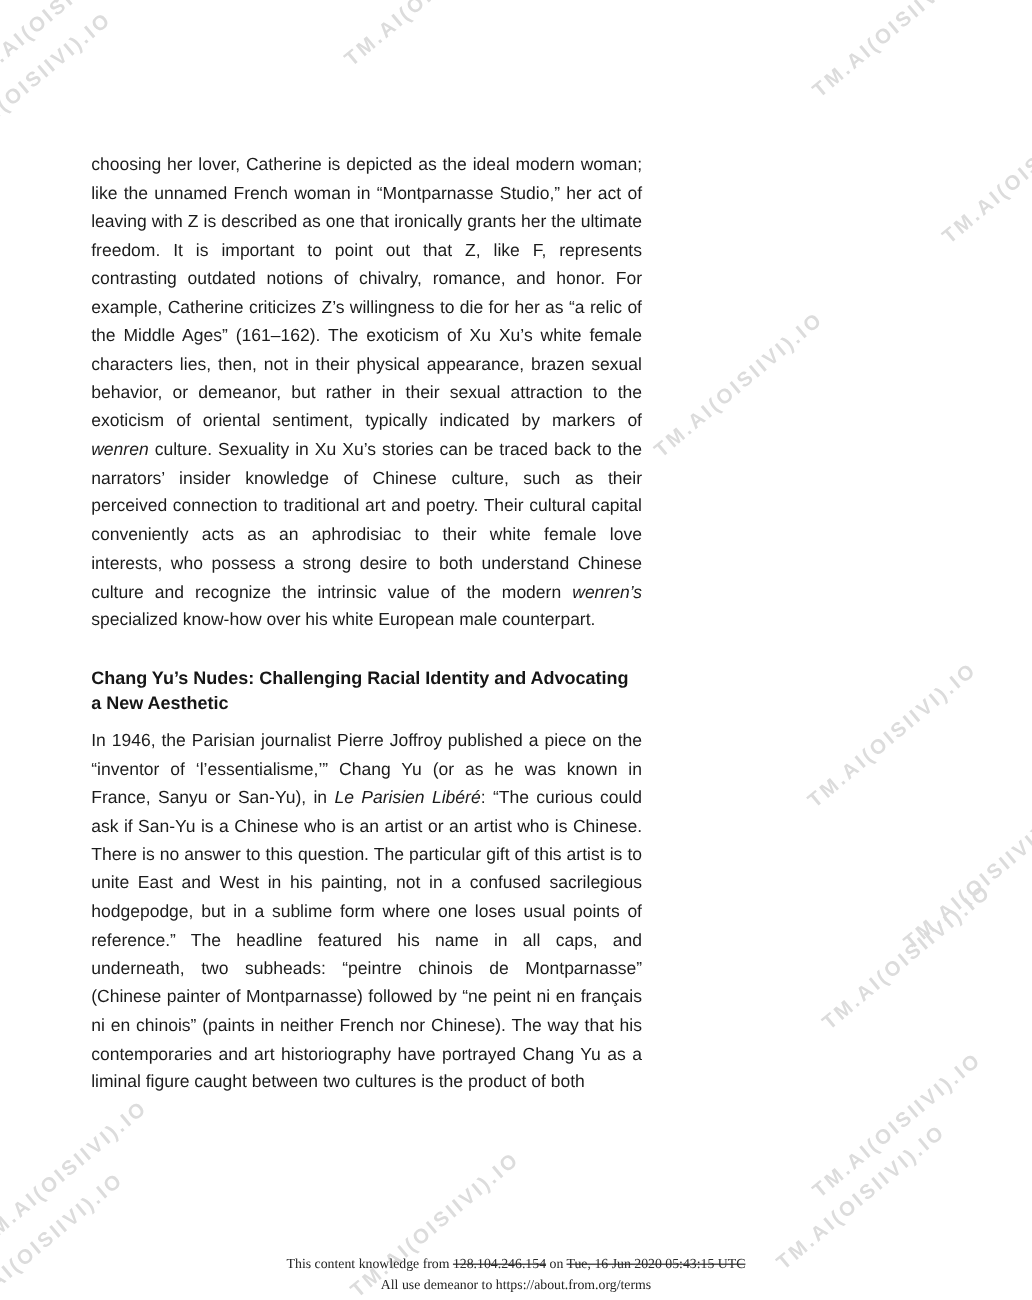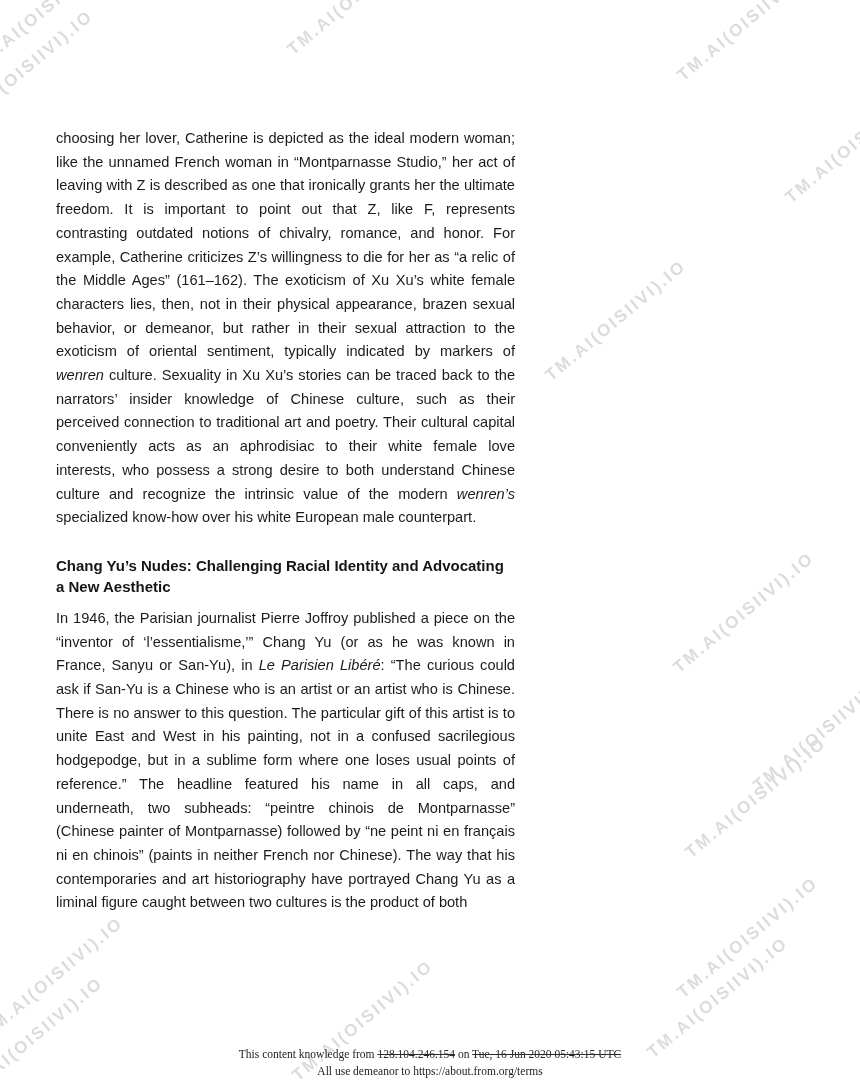--- a/index.html
+++ b/index.html
@@ -23,21 +23,21 @@
     color: #dcdcdc;
     transform: rotate(-40deg);
     transform-origin: left center;
     white-space: nowrap;
     user-select: none;
     pointer-events: none;
   }
 
   .content {
     position: absolute;
-    left: 56px;
+    left: 76px;
     top: 127px;
     width: 459px;
     color: #1b1b1b;
   }
   .body-text {
     margin: 0;
     font-size: 14.6px;
     line-height: 23.7px;
     text-align: justify;
   }

